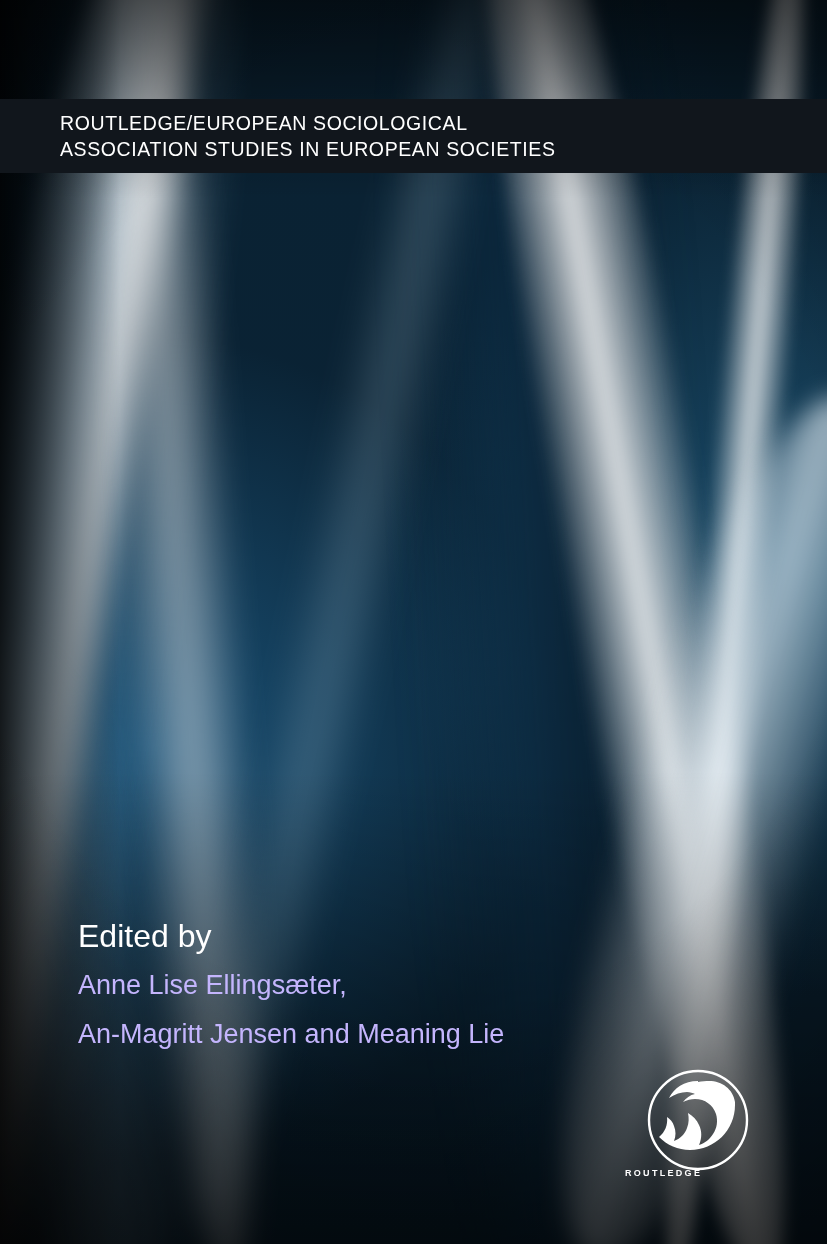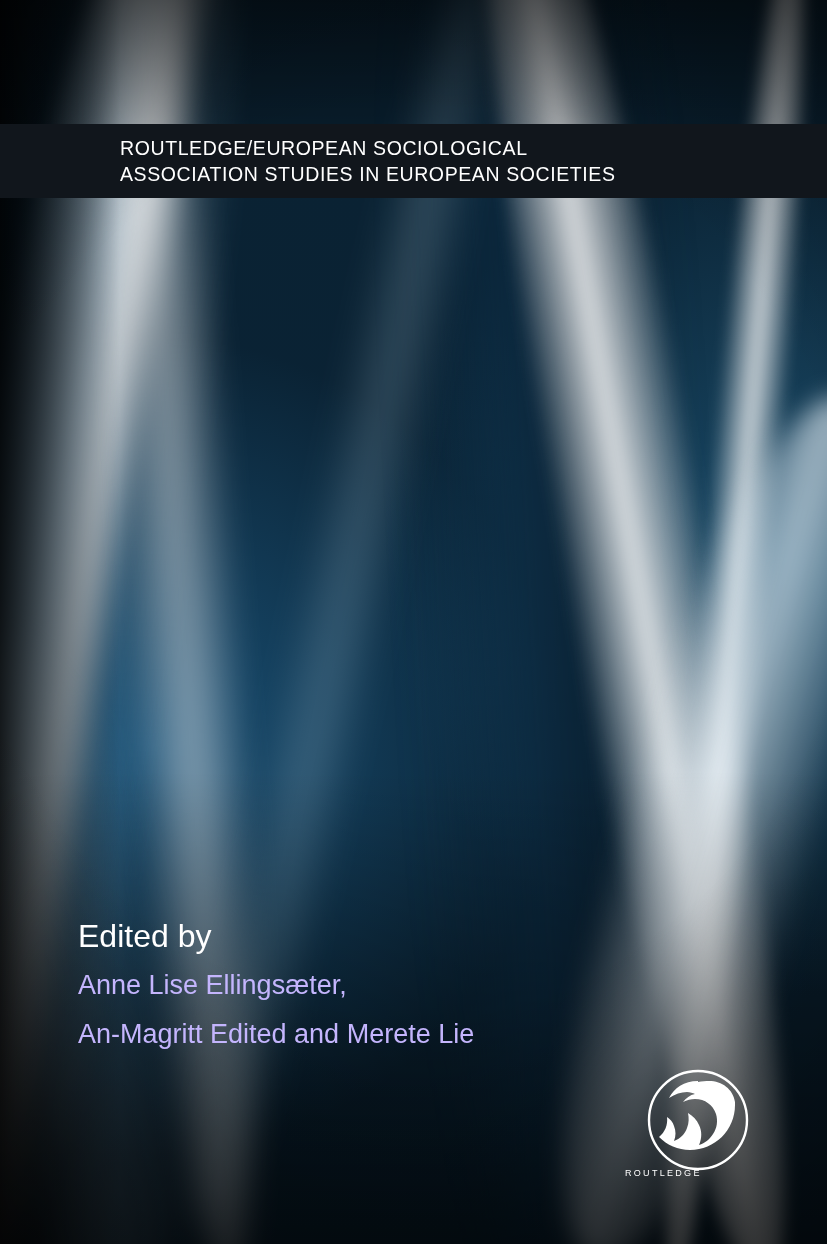--- a/index.html
+++ b/index.html
@@ -116,28 +116,28 @@
   .left-dark {
     position: absolute;
     left: 0; top: 0; bottom: 0; width: 120px;
     background: linear-gradient(90deg, rgba(0,0,0,.85), rgba(0,0,0,0));
   }
 
   
   .series-banner {
     position: absolute;
     left: 0;
-    top: 124px;
+    top: 99px;
     width: 100%;
     height: 74px;
     background: #11161c;
     display: flex;
     flex-direction: column;
     justify-content: center;
-    padding-left: 120px;
+    padding-left: 60px;
     box-sizing: border-box;
   }
   .series-line {
     color: #ffffff;
     font-size: 19.5px;
     letter-spacing: .6px;
     line-height: 26px;
     font-weight: 400;
   }
 
@@ -186,21 +186,21 @@
     height: 120px;
   }
   .logo svg { display: block; }
   .logo-word {
     position: absolute;
     left: 2px;
     bottom: 10px;
     color: #ffffff;
     font-size: 9px;
     letter-spacing: 2.3px;
-    font-weight: 400;
+    font-weight: 700;
   }
 </style>
 </head>
 <body>
 
 <div id="cover">
 
   <div class="bg-base"></div>
   <div class="bg-base2"></div>
 
@@ -218,21 +218,21 @@
 
   <div class="series-banner">
     <div class="series-line">ROUTLEDGE/EUROPEAN SOCIOLOGICAL</div>
     <div class="series-line">ASSOCIATION STUDIES IN EUROPEAN SOCIETIES</div>
   </div>
 
 
   <div class="editors-block">
     <div class="editors-lead">Edited by</div>
     <div class="editors-name">Anne Lise Ellingsæter,</div>
-    <div class="editors-name">An-Magritt Edited and Merete Lie</div>
+    <div class="editors-name">An-Magritt Jensen and Meaning Lie</div>
   </div>
 
   <div class="logo">
     <span>
       <svg width="150" height="104" viewBox="0 0 150 104" aria-hidden="true">
         <g fill="none" stroke="#ffffff" stroke-width="2.4">
           <circle cx="75" cy="52" r="49"></circle>
         </g>
         <g fill="#ffffff">
           <path d="M75 13c-14 0-24 7-29 17 6-4 12-6 18-6 3 0 6 1 8 2-5 1-9 4-12 8 4-2 8-3 12-3 10 0 18 6 21 15 2 7 1 14-3 20-3 5-8 9-14 11 3-7 3-14 0-20-2-5-6-9-11-12 1 5 1 10-1 15-2 6-7 11-13 13 2-5 2-10 0-15-1-4-4-7-7-9 1 8-2 15-8 20 8 8 19 13 31 13 25 0 45-20 45-45 0-1 0-2 0-3-2-13-13-21-26-21-3 0-7 0-11 1 0 0 0-1 0-1z"></path>

